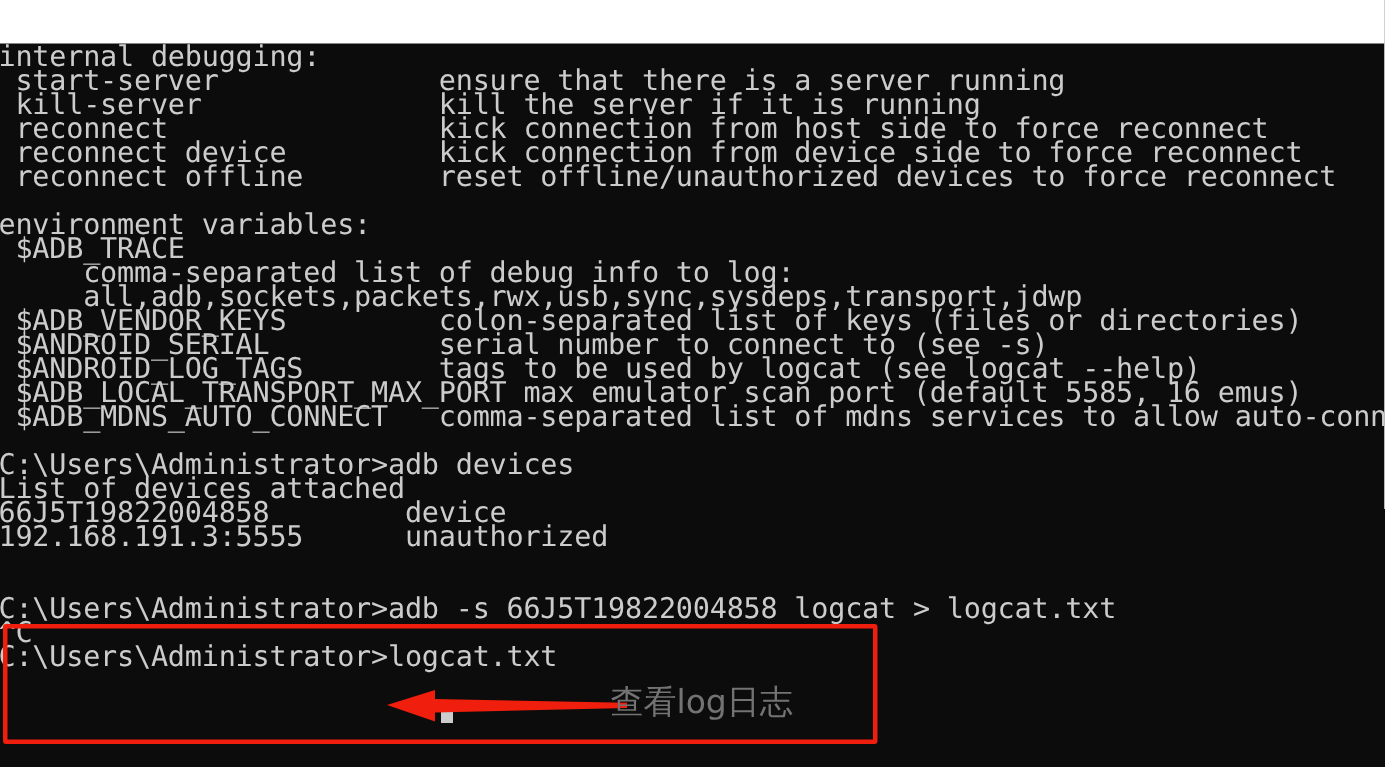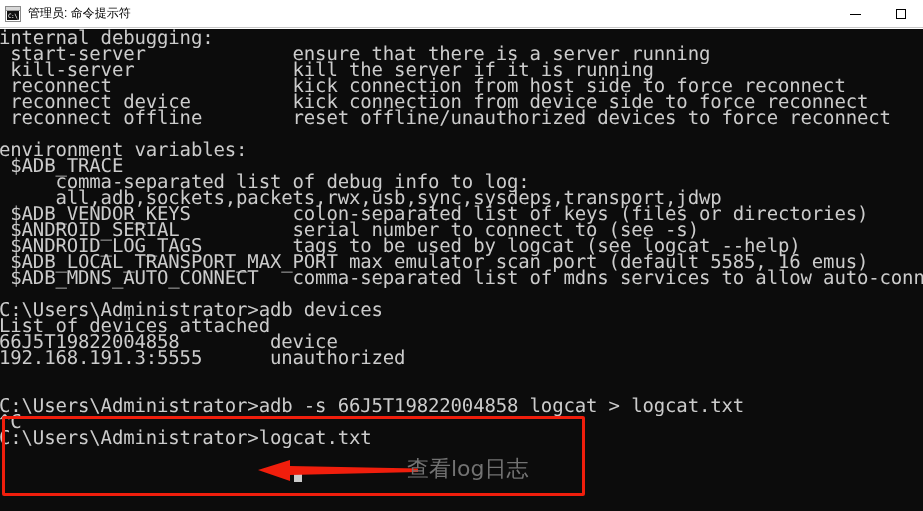--- a/index.html
+++ b/index.html
@@ -154,35 +154,20 @@
     line-height: 26px;
     white-space: nowrap;
     letter-spacing: 0px;
   }
 </style>
 </head>
 <body>
 
 <div id="app">
 
-  <div class="titlebar">
-    <div class="title-icon">
-      <div class="bar"></div>
-      <div class="scr">C:\_</div>
-    </div>
-    <div class="title-text">管理员: 命令提示符</div>
-    <div class="win-buttons">
-      <div class="win-btn">
-        <div class="glyph-min"></div>
-      </div>
-      <div class="win-btn">
-        <div class="glyph-max"></div>
-      </div>
-    </div>
-  </div>
 
   <div class="console">
     <pre class="console-text">internal debugging:
  start-server             ensure that there is a server running
  kill-server              kill the server if it is running
  reconnect                kick connection from host side to force reconnect
  reconnect device         kick connection from device side to force reconnect
  reconnect offline        reset offline/unauthorized devices to force reconnect
 
 environment variables:

